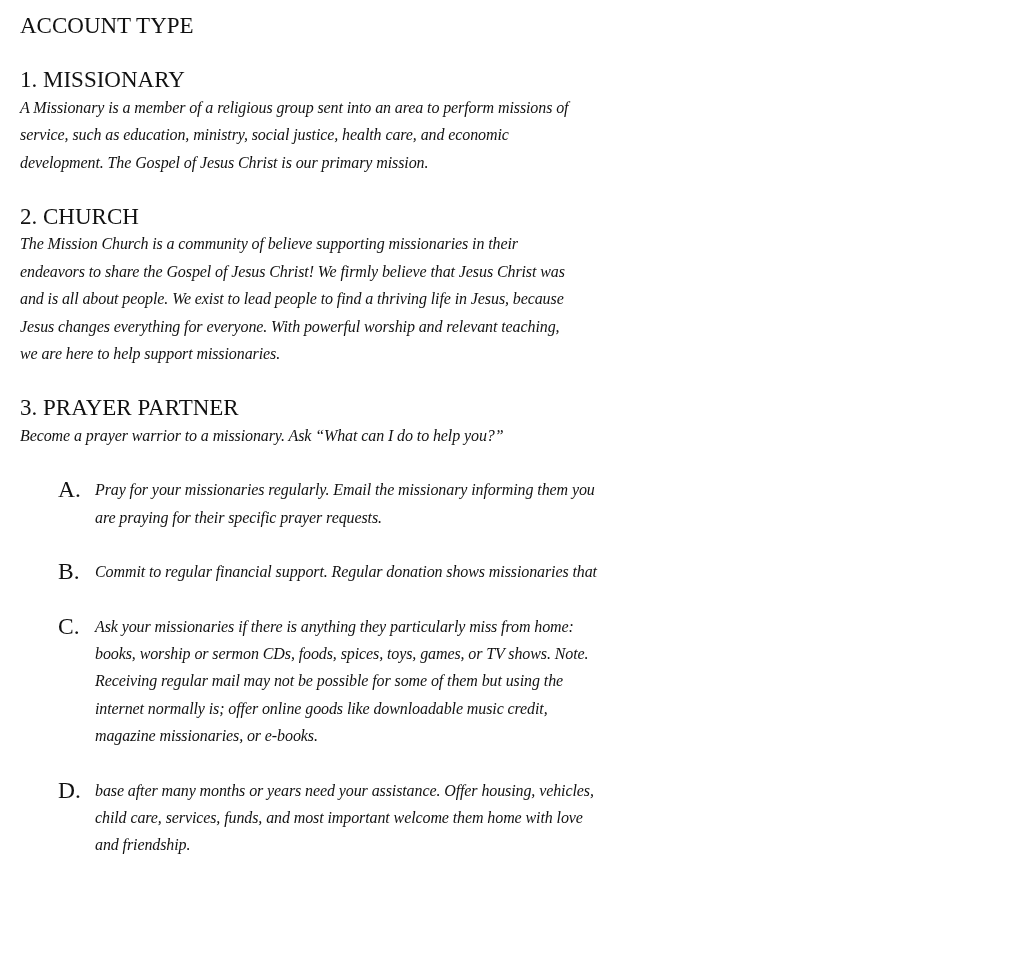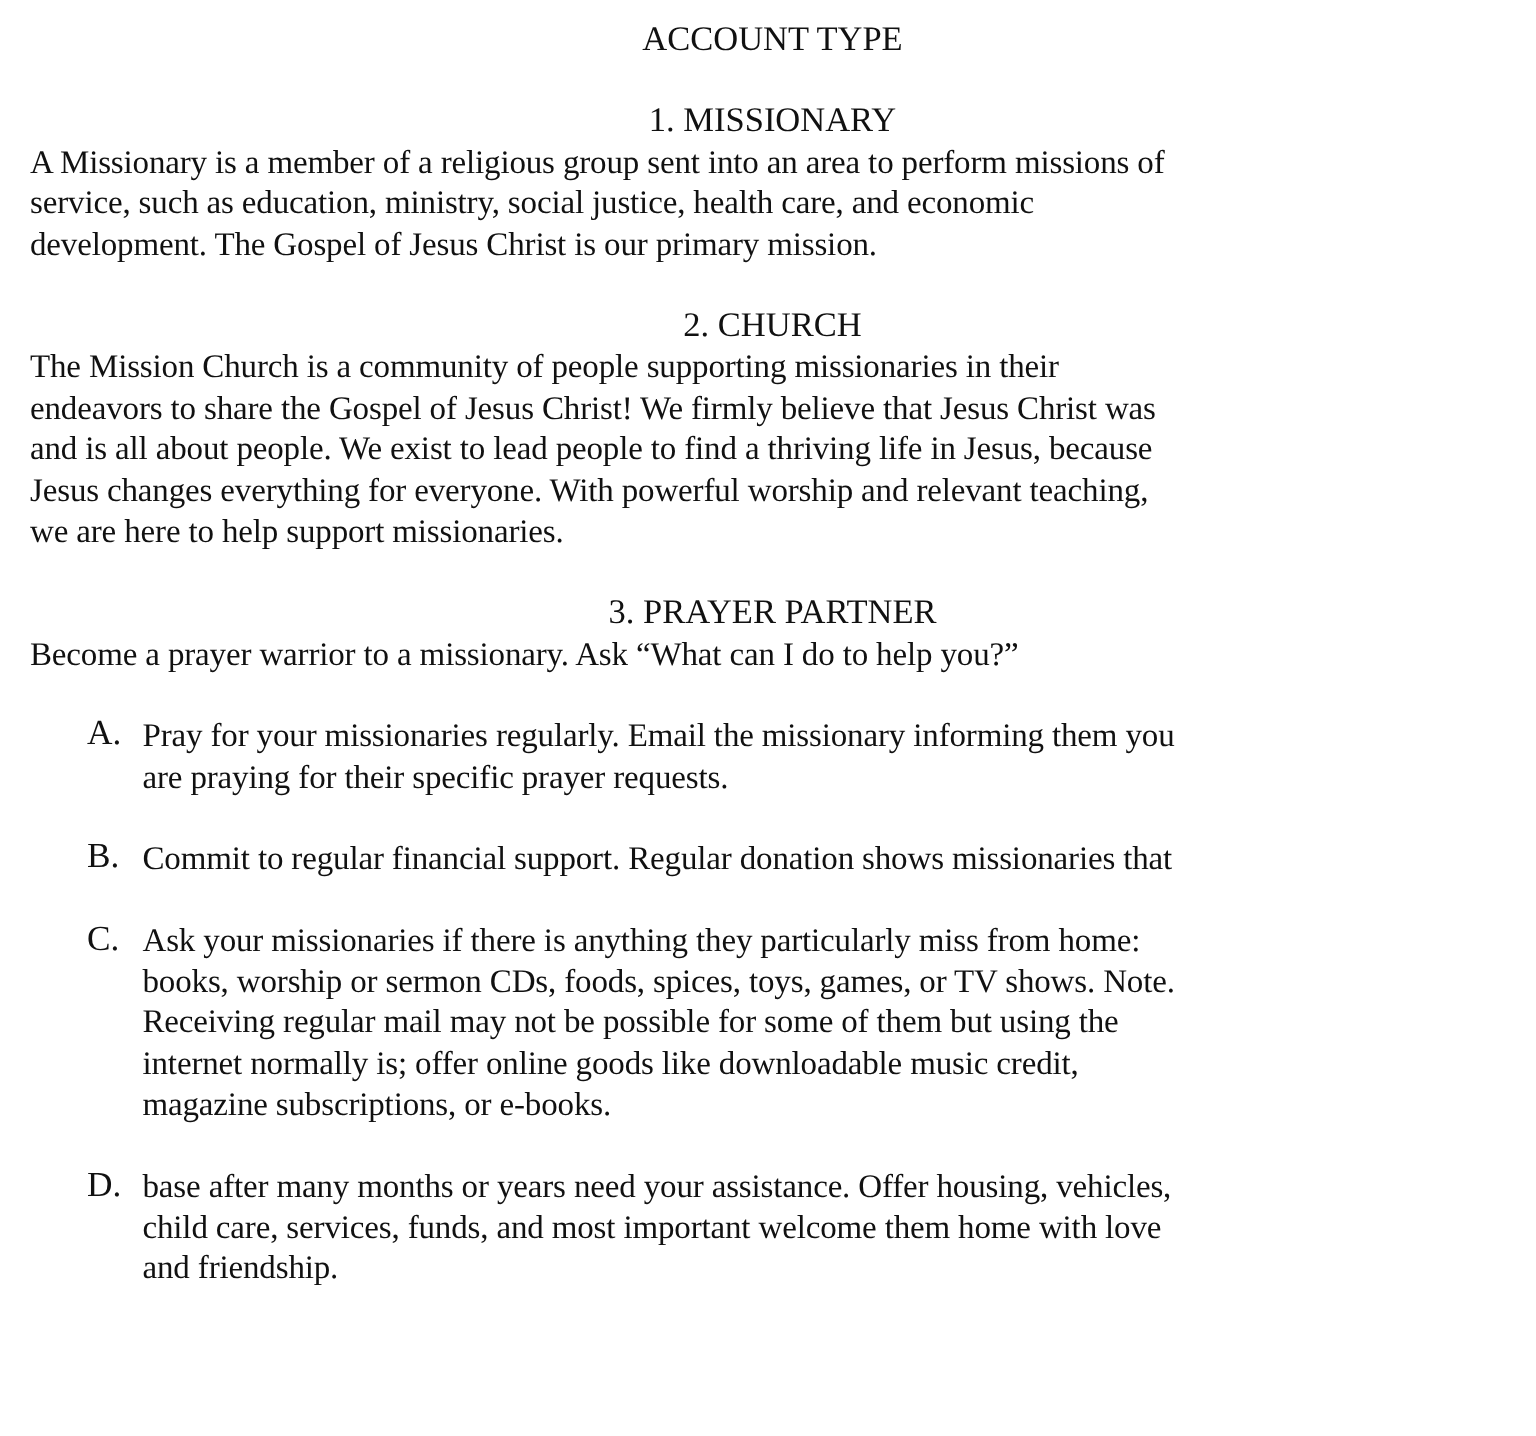--- a/index.html
+++ b/index.html
@@ -16,31 +16,31 @@
       color: #111111;
     }
     .page {
       position: absolute;
       left: 20px;
       top: 12px;
       width: 990px;
     }
     .line {
       display: block;
-      font-size: 22px;
+      font-size: 16px;
       line-height: 27.4px;
       white-space: nowrap;
       letter-spacing: -0.1px;
+      font-style: italic;
     }
     .heading {
       display: block;
       font-size: 23px;
       line-height: 27.4px;
       white-space: nowrap;
-      text-align: center;
     }
     .doc-title { margin-bottom: 27px; }
     .section { margin-bottom: 27px; }
     .list {
       margin-top: 27px;
     }
     .list-item {
       position: relative;
       padding-left: 75px;
       margin-bottom: 27px;
@@ -63,21 +63,21 @@
 
   <div class="section">
     <span class="heading">1. MISSIONARY</span>
     <span class="line">A Missionary is a member of a religious group sent into an area to perform missions of</span>
     <span class="line">service, such as education, ministry, social justice, health care, and economic</span>
     <span class="line">development. The Gospel of Jesus Christ is our primary mission.</span>
   </div>
 
   <div class="section">
     <span class="heading">2. CHURCH</span>
-    <span class="line">The Mission Church is a community of people supporting missionaries in their</span>
+    <span class="line">The Mission Church is a community of believe supporting missionaries in their</span>
     <span class="line">endeavors to share the Gospel of Jesus Christ! We firmly believe that Jesus Christ was</span>
     <span class="line">and is all about people. We exist to lead people to find a thriving life in Jesus, because</span>
     <span class="line">Jesus changes everything for everyone. With powerful worship and relevant teaching,</span>
     <span class="line">we are here to help support missionaries.</span>
   </div>
 
   <div class="section">
     <span class="heading">3. PRAYER PARTNER</span>
     <span class="line">Become a prayer warrior to a missionary. Ask “What can I do to help you?”</span>
 
@@ -92,21 +92,21 @@
         <span class="list-marker">B.</span>
         <span class="line">Commit to regular financial support. Regular donation shows missionaries that</span>
       </div>
 
       <div class="list-item">
         <span class="list-marker">C.</span>
         <span class="line">Ask your missionaries if there is anything they particularly miss from home:</span>
         <span class="line">books, worship or sermon CDs, foods, spices, toys, games, or TV shows. Note.</span>
         <span class="line">Receiving regular mail may not be possible for some of them but using the</span>
         <span class="line">internet normally is; offer online goods like downloadable music credit,</span>
-        <span class="line">magazine subscriptions, or e-books.</span>
+        <span class="line">magazine missionaries, or e-books.</span>
       </div>
 
       <div class="list-item">
         <span class="list-marker">D.</span>
         <span class="line">base after many months or years need your assistance.  Offer housing, vehicles,</span>
         <span class="line">child care, services, funds, and most important welcome them home with love</span>
         <span class="line">and friendship.</span>
       </div>
     </div>
   </div>

